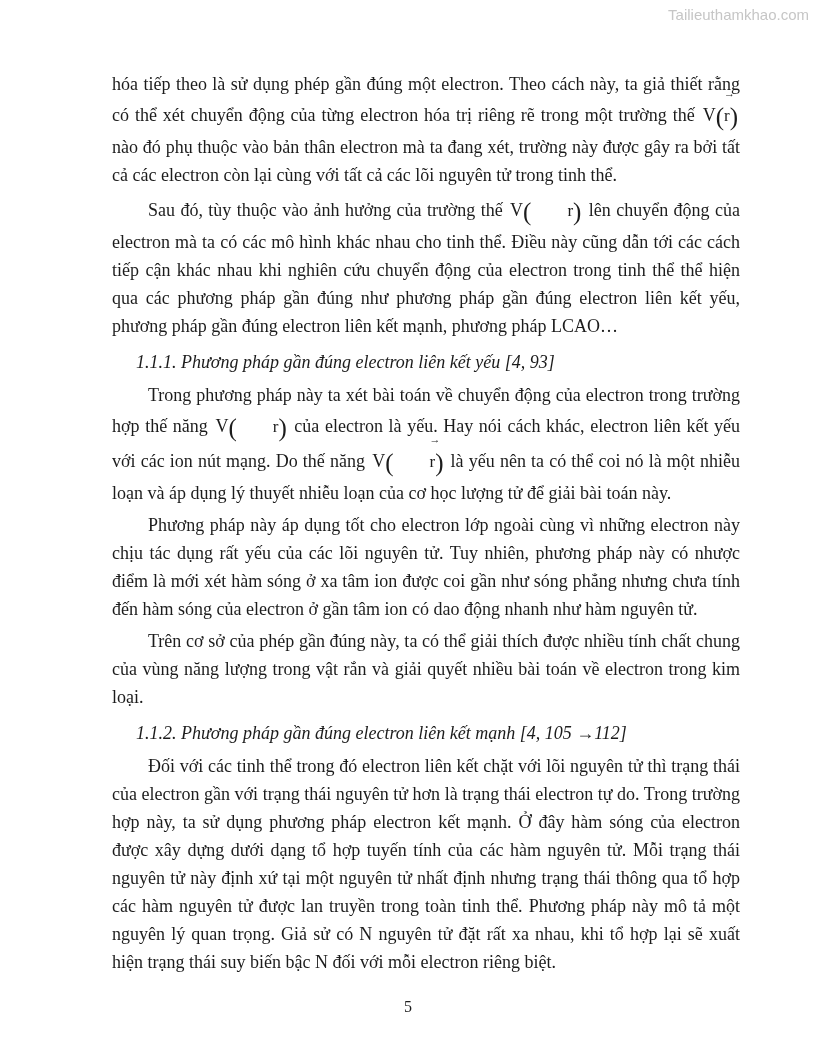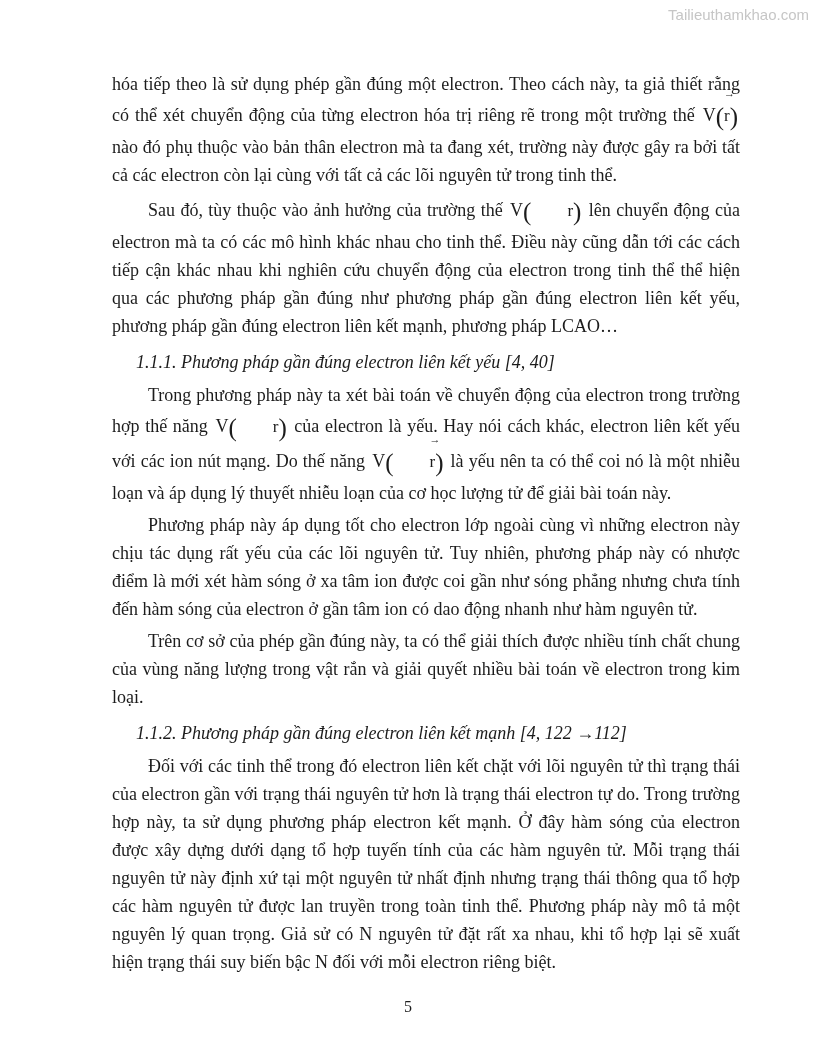--- a/index.html
+++ b/index.html
@@ -84,29 +84,29 @@
 <div class="page">
 
   <div class="watermark">Tailieuthamkhao.com</div>
 
   <div class="body-text">
 
     <p class="para continues"><span>hóa tiếp theo là sử dụng phép gần đúng một electron. Theo cách này, ta giả thiết rằng có thể xét chuyển động của từng electron hóa trị riêng rẽ trong một trường thế </span><span class="formula"><span>V</span><span class="paren">(</span><span class="var"><span class="accent">→</span><span>r</span></span><span class="paren">)</span></span><span> nào đó phụ thuộc vào bản thân electron mà ta đang xét, trường này được gây ra bởi tất cả các electron còn lại cùng với tất cả các lõi nguyên tử trong tinh thể.</span></p>
 
     <p class="para"><span>Sau đó, tùy thuộc vào ảnh hưởng của trường thế </span><span class="formula"><span>V</span><span class="paren">(</span><span class="var"><span>r</span></span><span class="paren">)</span></span><span> lên chuyển động của electron mà ta có các mô hình khác nhau cho tinh thể. Điều này cũng dẫn tới các cách tiếp cận khác nhau khi nghiên cứu chuyển động của electron trong tinh thể thể hiện qua các phương pháp gần đúng như phương pháp gần đúng electron liên kết yếu, phương pháp gần đúng electron liên kết mạnh, phương pháp LCAO…</span></p>
 
-    <h3 class="heading">1.1.1. Phương pháp gần đúng electron liên kết yếu [4, 40]</h3>
+    <h3 class="heading">1.1.1. Phương pháp gần đúng electron liên kết yếu [4, 93]</h3>
 
     <p class="para"><span>Trong phương pháp này ta xét bài toán về chuyển động của electron trong trường hợp thế năng </span><span class="formula"><span>V</span><span class="paren">(</span><span class="var"><span class="accent">¯</span><span>r</span></span><span class="paren">)</span></span><span> của electron là yếu. Hay nói cách khác, electron liên kết yếu với các ion nút mạng. Do thế năng </span><span class="formula"><span>V</span><span class="paren">(</span><span class="var"><span class="accent">→</span><span>r</span></span><span class="paren">)</span></span><span> là yếu nên ta có thể coi nó là một nhiễu loạn và áp dụng lý thuyết nhiễu loạn của cơ học lượng tử để giải bài toán này.</span></p>
 
     <p class="para">Phương pháp này áp dụng tốt cho electron lớp ngoài cùng vì những electron này chịu tác dụng rất yếu của các lõi nguyên tử. Tuy nhiên, phương pháp này có nhược điểm là mới xét hàm sóng ở xa tâm ion được coi gần như sóng phẳng nhưng chưa tính đến hàm sóng của electron ở gần tâm ion có dao động nhanh như hàm nguyên tử.</p>
 
     <p class="para">Trên cơ sở của phép gần đúng này, ta có thể giải thích được nhiều tính chất chung của vùng năng lượng trong vật rắn và giải quyết nhiều bài toán về electron trong kim loại.</p>
 
-    <h3 class="heading">1.1.2. Phương pháp gần đúng electron liên kết mạnh [4, 122 →112]</h3>
+    <h3 class="heading">1.1.2. Phương pháp gần đúng electron liên kết mạnh [4, 105 →112]</h3>
 
     <p class="para">Đối với các tinh thể trong đó electron liên kết chặt với lõi nguyên tử thì trạng thái của electron gần với trạng thái nguyên tử hơn là trạng thái electron tự do. Trong trường hợp này, ta sử dụng phương pháp electron kết mạnh. Ở đây hàm sóng của electron được xây dựng dưới dạng tổ hợp tuyến tính của các hàm nguyên tử. Mỗi trạng thái nguyên tử này định xứ tại một nguyên tử nhất định nhưng trạng thái thông qua tổ hợp các hàm nguyên tử được lan truyền trong toàn tinh thể. Phương pháp này mô tả một nguyên lý quan trọng. Giả sử có N nguyên tử đặt rất xa nhau, khi tổ hợp lại sẽ xuất hiện trạng thái suy biến bậc N đối với mỗi electron riêng biệt.</p>
 
   </div>
 
   <div class="page-number">5</div>
 
 </div>
 
 </body></html>

